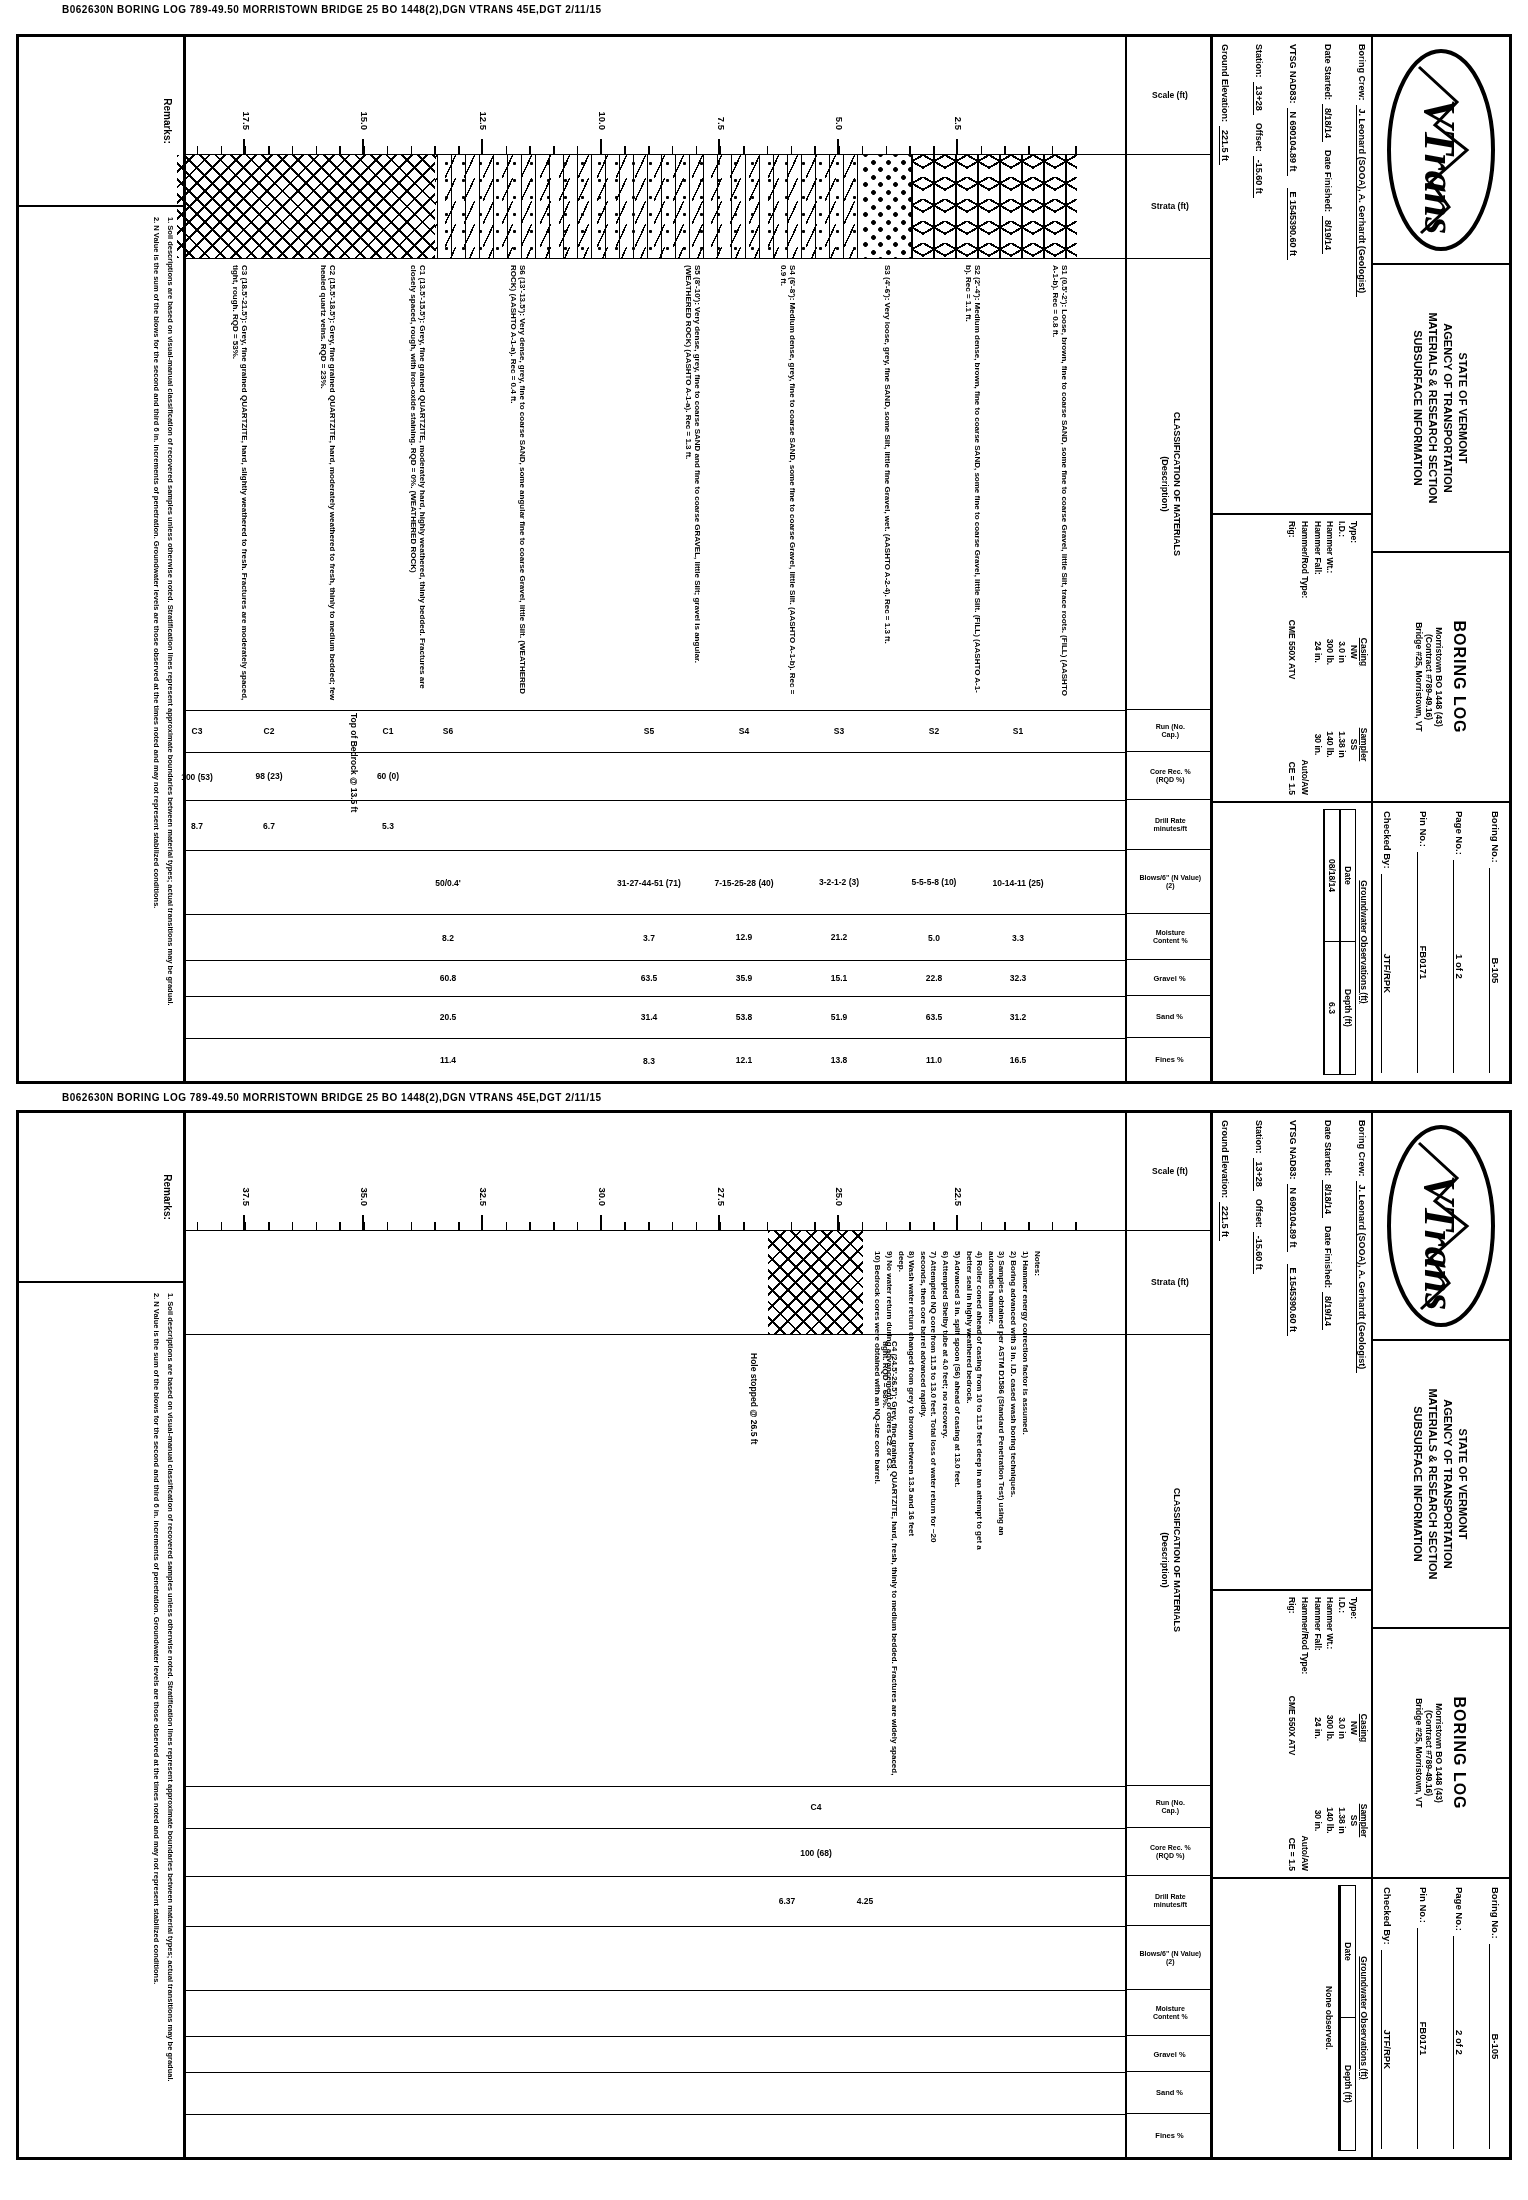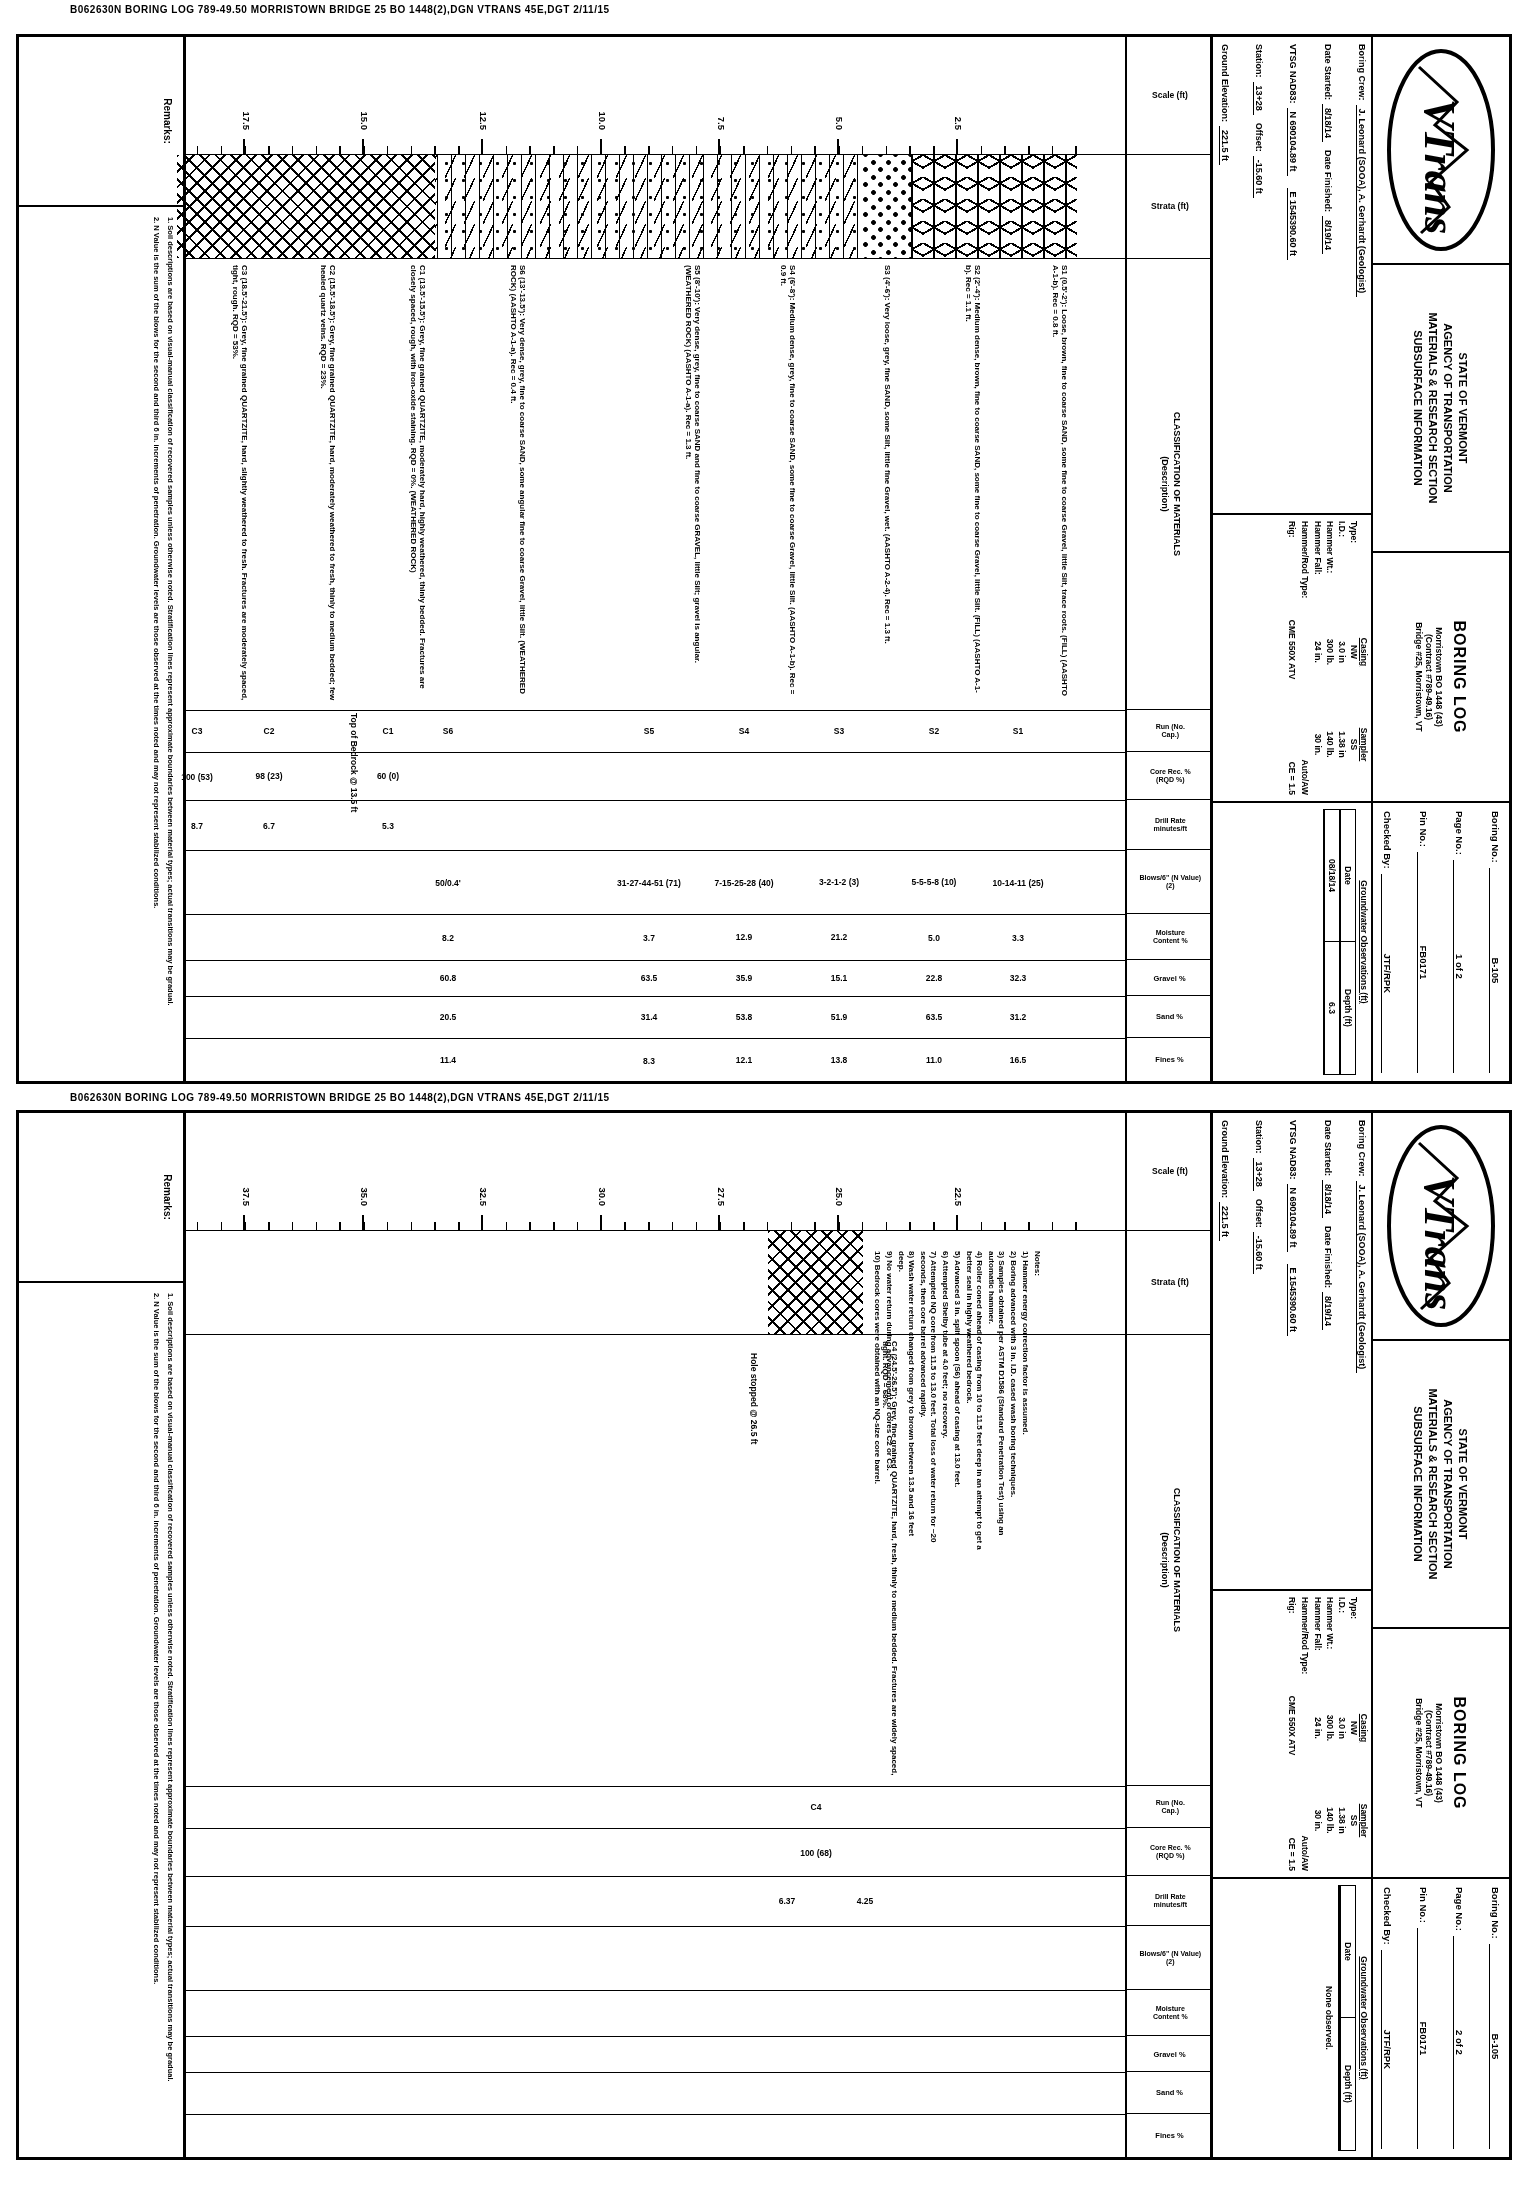--- a/index.html
+++ b/index.html
@@ -1,18 +1,18 @@
 <!DOCTYPE html>
 <html><head>
 <meta charset="utf-8">
 <style>
   html,body{margin:0;padding:0;background:#fff;}
   .page{position:relative;width:1528px;height:2200px;background:#fff;overflow:hidden;
         font-family:"Liberation Sans",sans-serif;color:#000;}
-  .stamp{position:absolute;left:70px;font-size:10px;font-weight:bold;letter-spacing:.5px;white-space:nowrap;}
+  .stamp{position:absolute;left:62px;font-size:10px;font-weight:bold;letter-spacing:.5px;white-space:nowrap;}
   
   .sheet{position:absolute;width:1050px;height:1496px;background:#fff;
          transform:rotate(90deg);transform-origin:0 0;}
   .inner{position:absolute;inset:0;border:3px solid #000;}
   .r1{position:absolute;left:0;right:0;top:0;height:136px;border-bottom:2px solid #000;display:flex;}
   .r1>div{border-right:2px solid #000;box-sizing:border-box;}
   .r1>div:last-child{border-right:none;}
   .cell-logo{width:228px;display:flex;align-items:center;justify-content:center;}
   .cell-agency{width:288px;display:flex;flex-direction:column;align-items:center;justify-content:center;gap:3px;}
   .cell-agency div{font-size:11px;font-weight:bold;text-align:center;}

